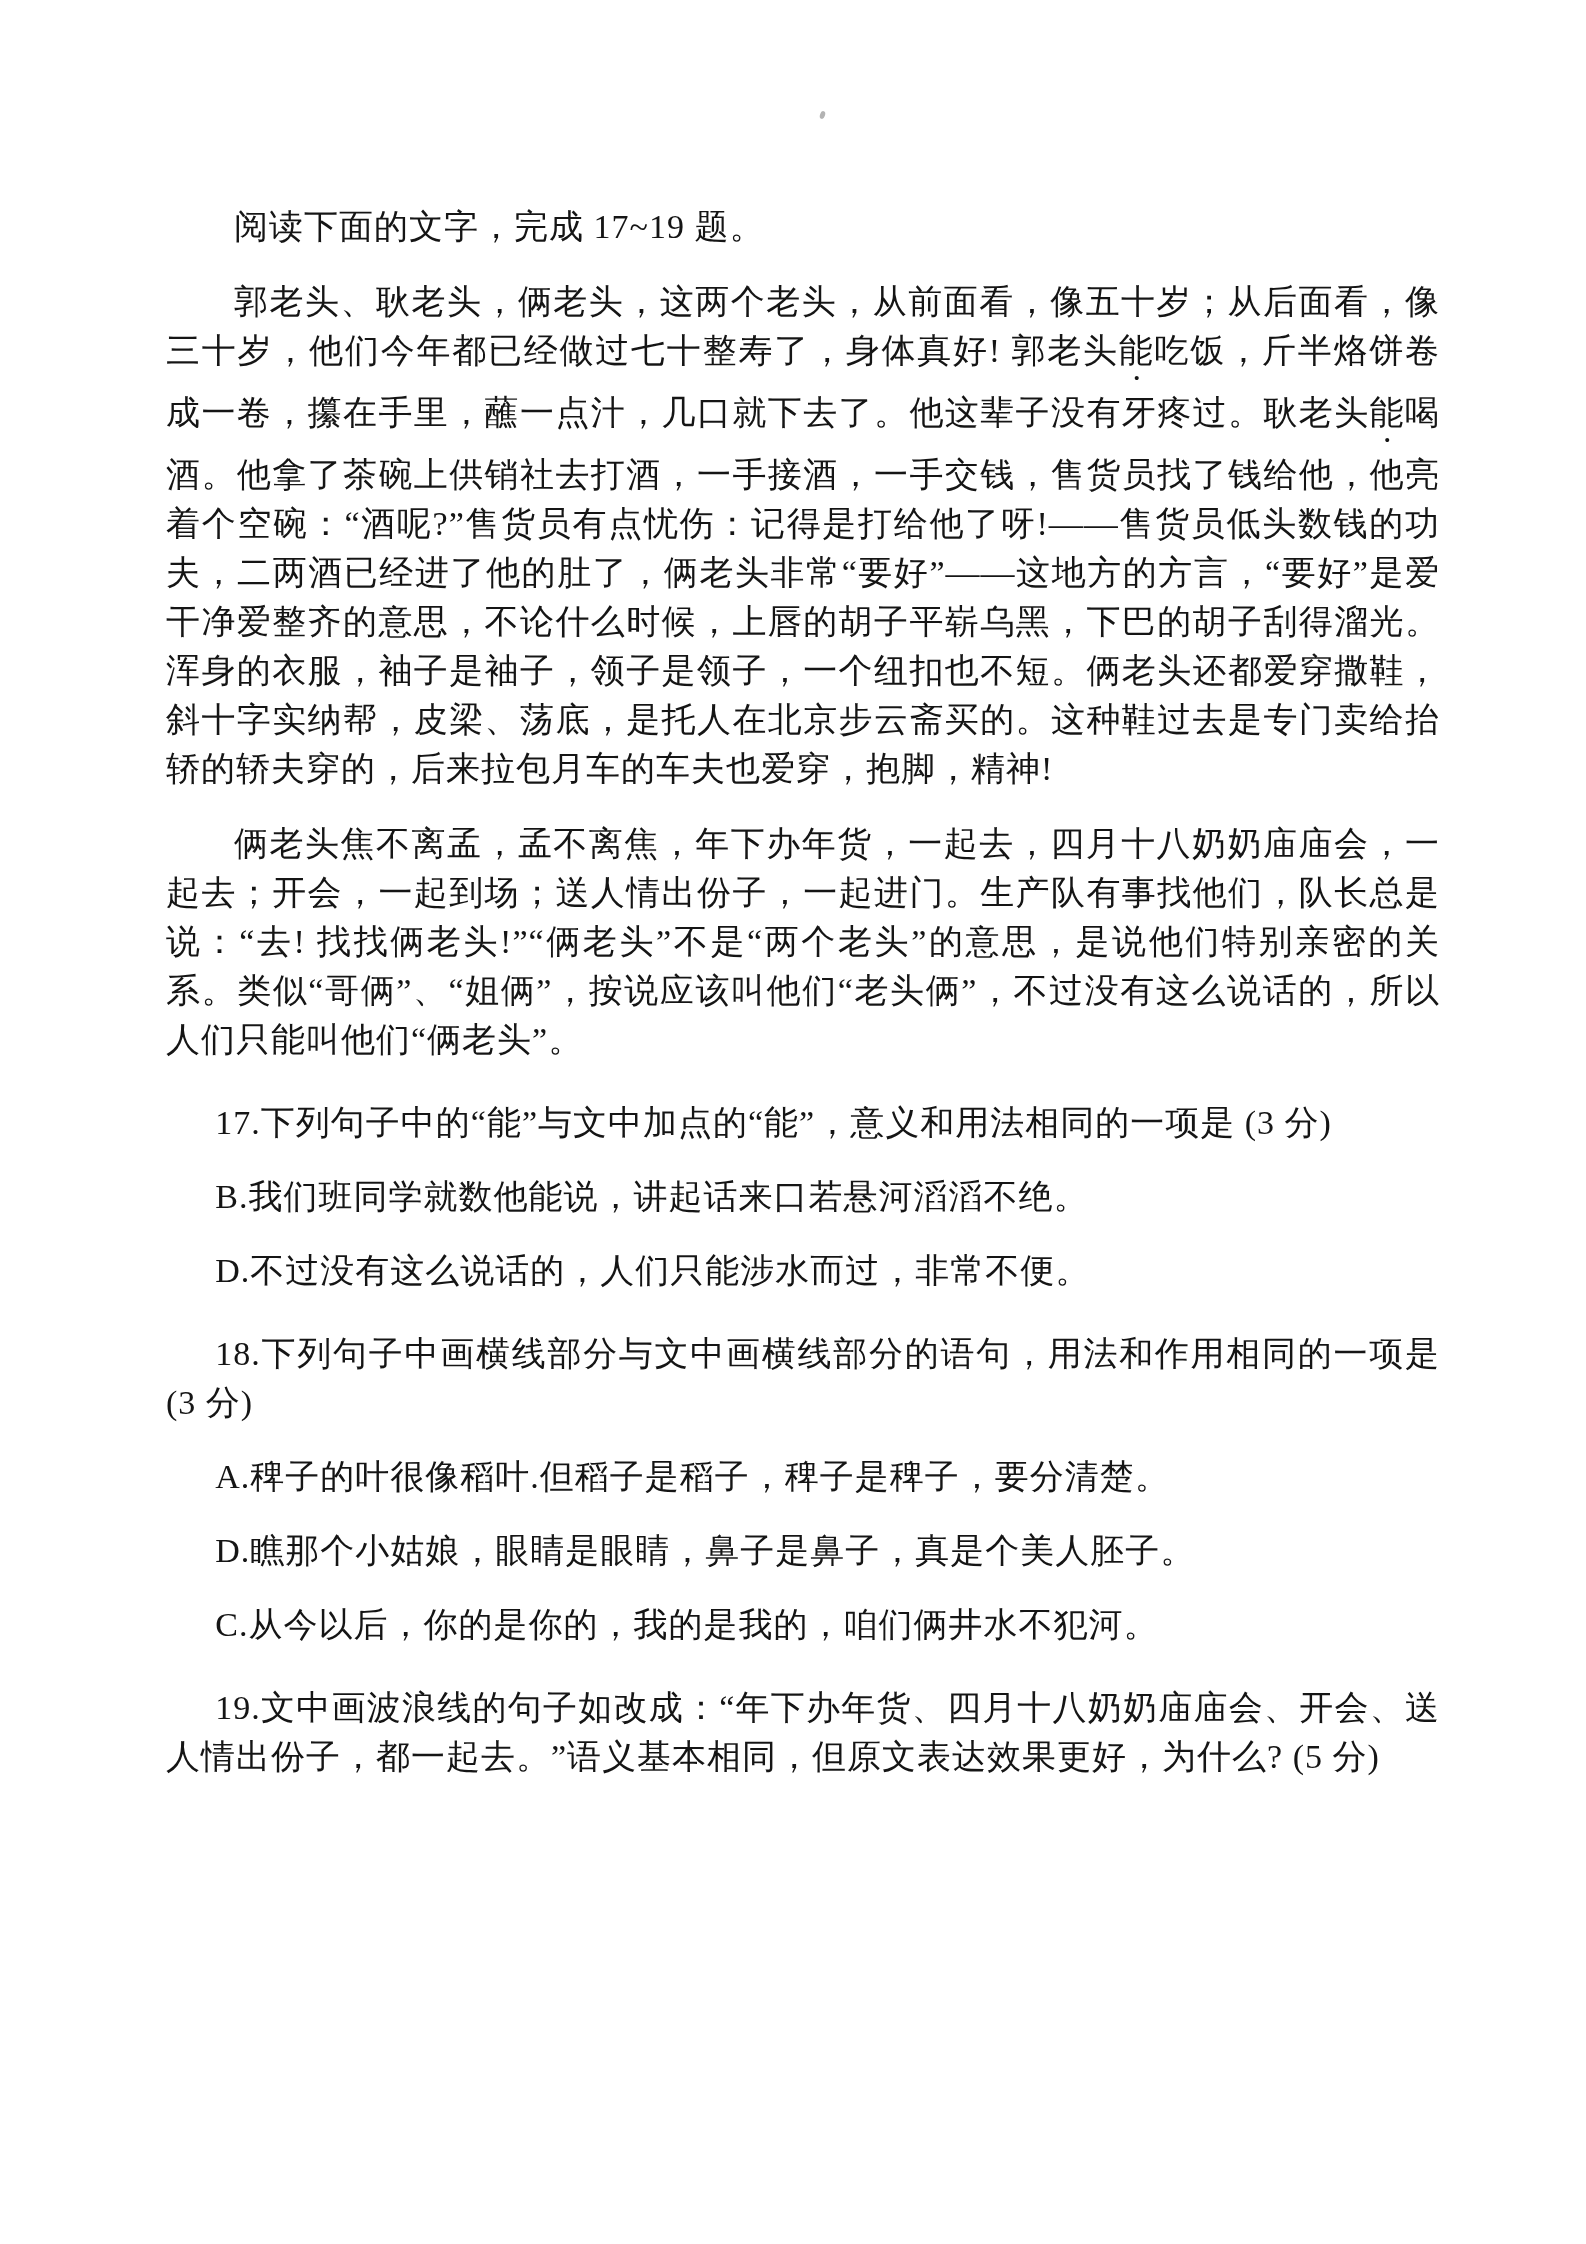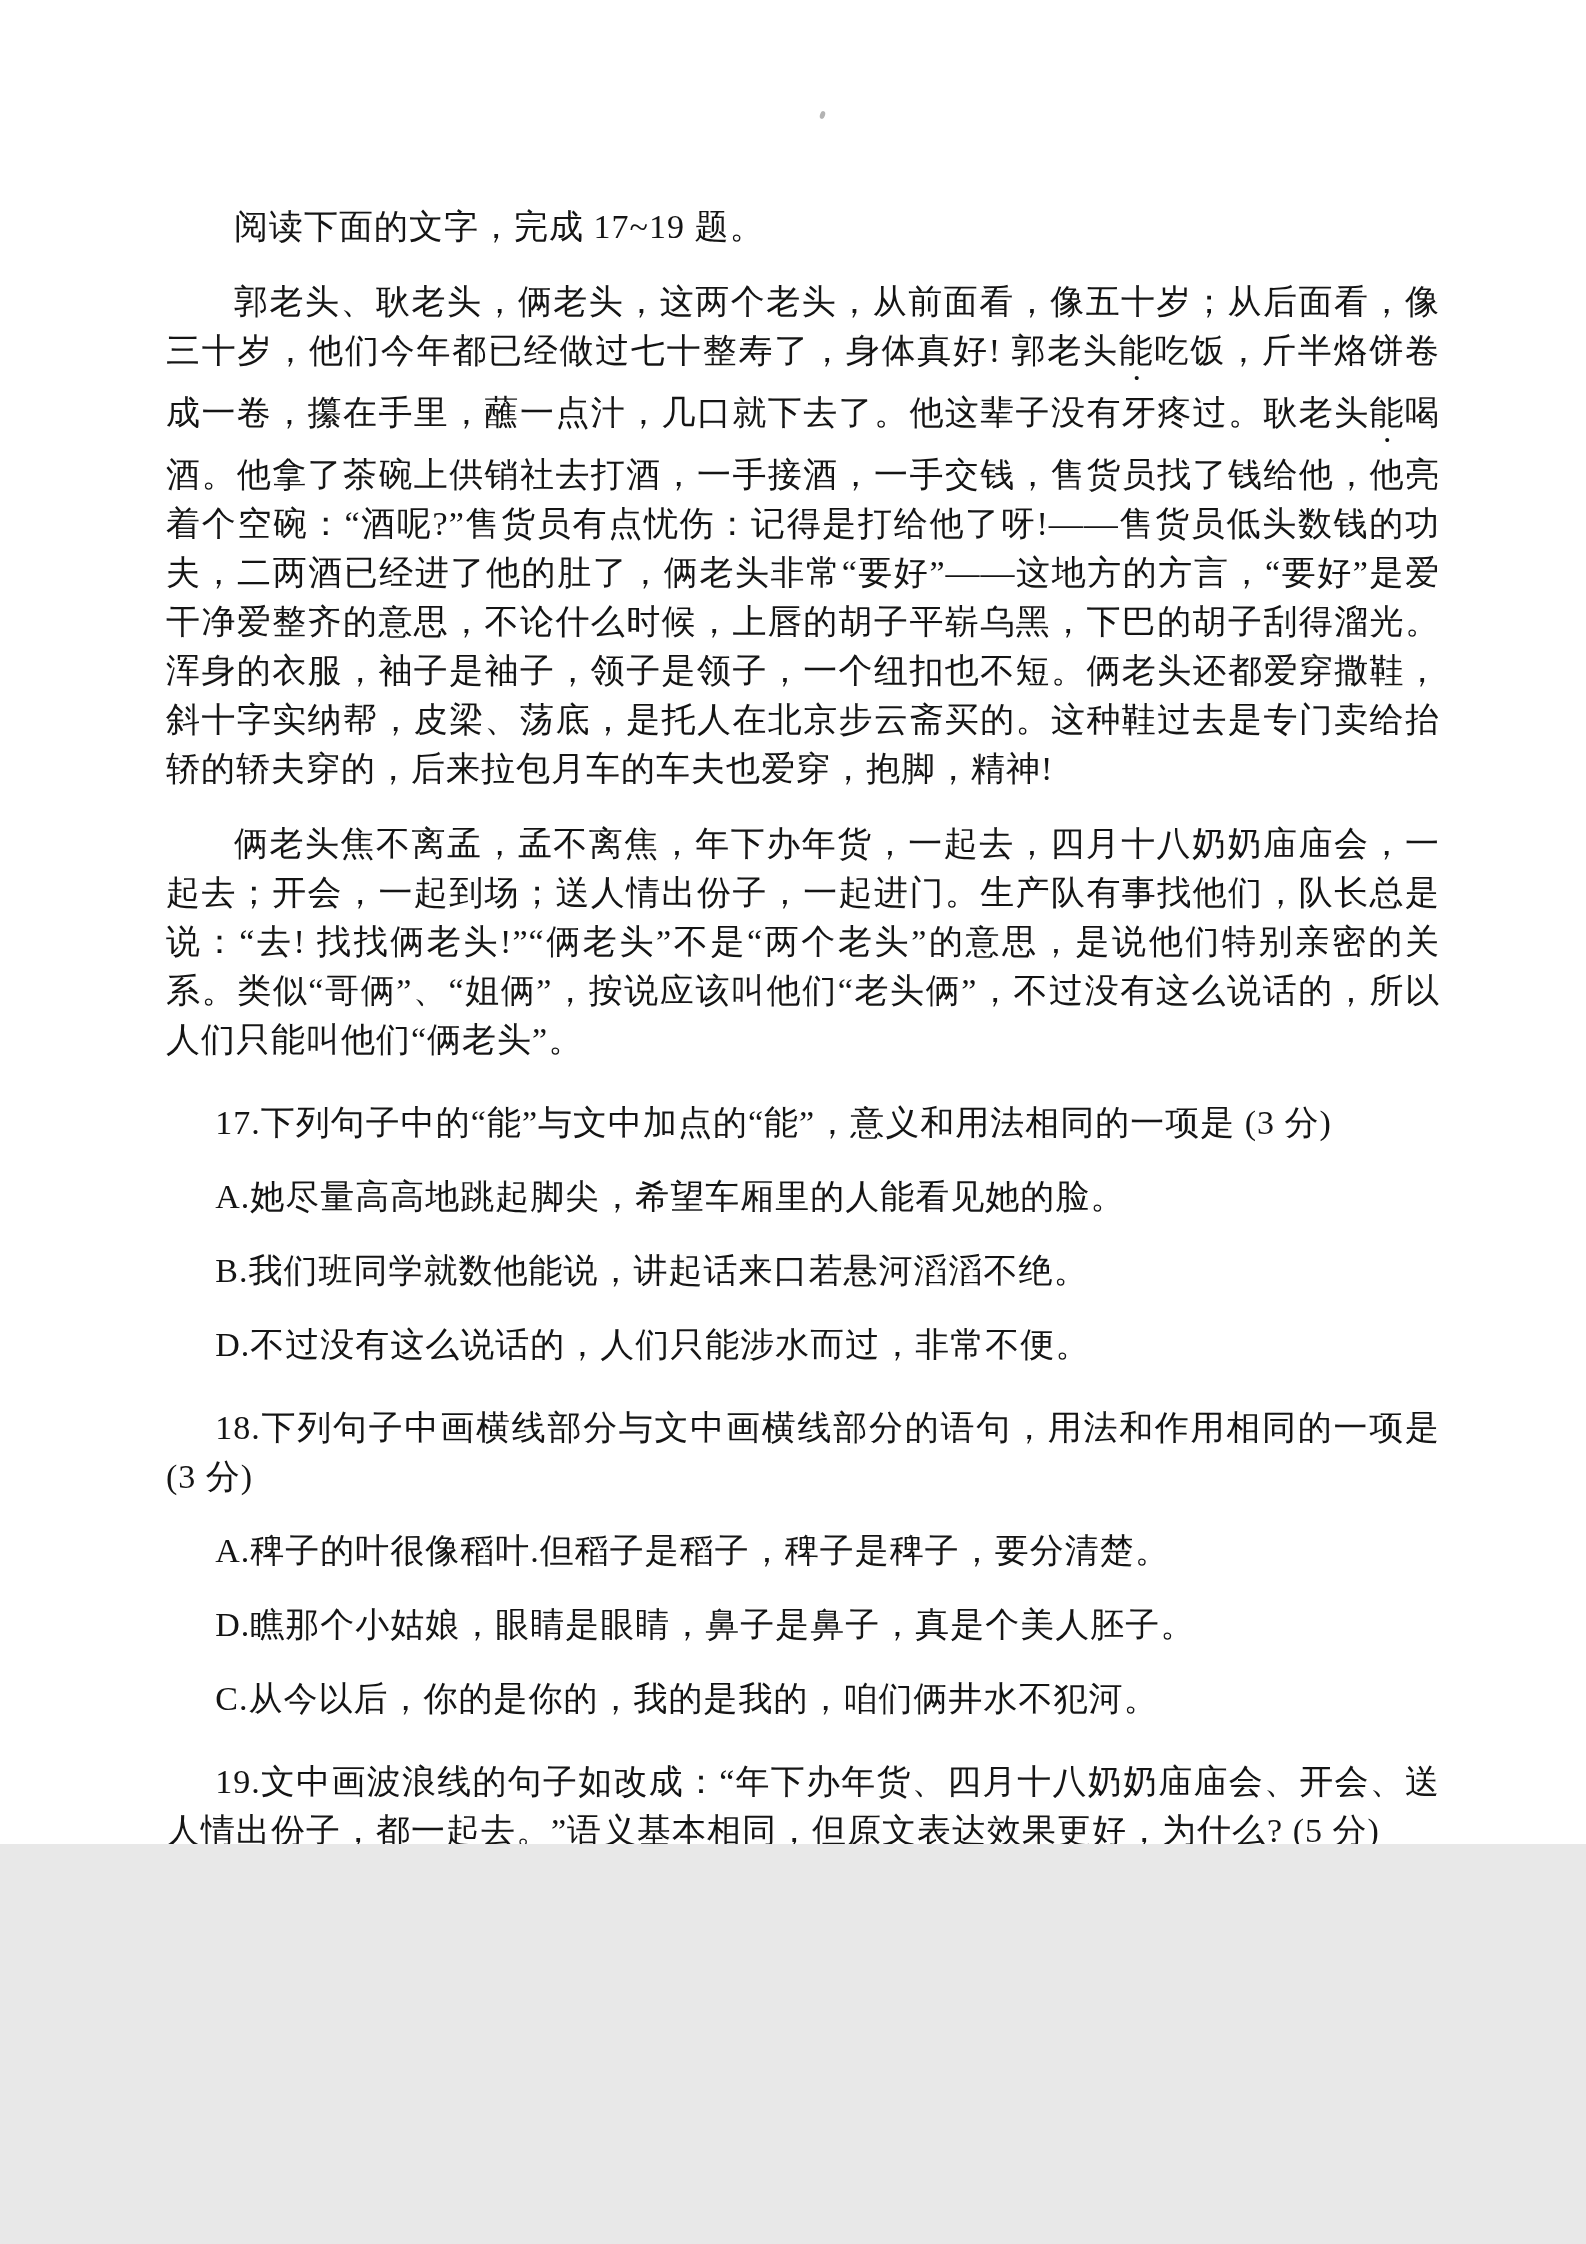--- a/index.html
+++ b/index.html
@@ -1,18 +1,18 @@
 <!DOCTYPE html>
 <html lang="zh"><head>
 <meta charset="utf-8">
 <style>
   html,body{margin:0;padding:0;background:#e8e8e8;}
   .page{
     position:relative;
-    width:1586px;height:1844px;
+    width:1586px;height:2244px;
     margin:0 auto;
     background:#ffffff;
     color:#151515;
     font-family:"Liberation Serif","DejaVu Serif",serif;
     box-sizing:border-box;
     padding:202px 146px 0 166px;
     overflow:hidden;
   }
   .para{
     font-size:34px;
@@ -57,21 +57,20 @@
   <span class="artifact"></span>
 
   <p class="para p-indent mb">阅读下面的文字，完成 17~19 题。</p>
 
   <p class="para p-indent mb"><span class="seg-plain">郭老头、耿老头，俩老头，这两个老头，从前面看，像五十岁；从后面看，像三十岁，他们今年都已经做过七十整寿了，身体真好! 郭老头</span><span class="seg-dot">能</span><span class="seg-plain">吃饭，斤半烙饼卷成一卷，攥在手里，蘸一点汁，几口就下去了。他这辈子没有牙疼过。耿老头</span><span class="seg-dot">能</span><span class="seg-plain">喝酒。他拿了茶碗上供销社去打酒，一手接酒，一手交钱，售货员找了钱给他，他亮着个空碗：“酒呢?”售货员有点忧伤：记得是打给他了呀!——售货员低头数钱的功夫，二两酒已经进了他的肚了，俩老头非常“要好”——这地方的方言，“要好”是爱干净爱整齐的意思，不论什么时候，上唇的胡子平崭乌黑，下巴的胡子刮得溜光。浑身的衣服，</span><span class="seg-underline">袖子是袖子，领子是领子</span><span class="seg-plain">，一个纽扣也不短。俩老头还都爱穿撒鞋，斜十字实纳帮，皮梁、荡底，是托人在北京步云斋买的。这种鞋过去是专门卖给抬轿的轿夫穿的，后来拉包月车的车夫也爱穿，抱脚，精神!</span></p>
 
   <p class="para p-indent mb"><span class="seg-plain">俩老头焦不离孟，孟不离焦，</span><span class="seg-underline">年下办年货，一起去，四月十八奶奶庙庙会，一起去；开会，一起到场；送人情出份子，一起进门。</span><span class="seg-plain">生产队有事找他们，队长总是说：“去! 找找俩老头!”“俩老头”不是“两个老头”的意思，是说他们特别亲密的关系。类似“哥俩”、“姐俩”，按说应该叫他们“老头俩”，不过没有这么说话的，所以人们只能叫他们“俩老头”。</span></p>
 
   <div class="qblock">
     <p class="para q-indent"><span class="seg-plain">17.下列句子中的“能”与文中加点的“能”，意义和用法相同的一项是 (3 分)</span></p>
-    <p class="para q-indent opt"><span class="seg-plain">A.她尽量高高地跳起脚尖，希望车厢里的人能看见她的脸。</span></p>
     <p class="para q-indent opt"><span class="seg-plain">B.我们班同学就数他能说，讲起话来口若悬河滔滔不绝。</span></p>
     <p class="para q-indent opt"><span class="seg-plain">D.不过没有这么说话的，人们只能涉水而过，非常不便。</span></p>
   </div>
 
   <div class="qblock">
     <p class="para q-indent"><span class="seg-plain">18.下列句子中画横线部分与文中画横线部分的语句，用法和作用相同的一项是 (3 分)</span></p>
     <p class="para q-indent opt"><span class="seg-plain">A.稗子的叶很像稻叶.但</span><span class="seg-underline">稻子是稻子，稗子是稗子</span><span class="seg-plain">，要分清楚。</span></p>
     <p class="para q-indent opt"><span class="seg-plain">D.瞧那个小姑娘，</span><span class="seg-underline">眼睛是眼睛，鼻子是鼻子</span><span class="seg-plain">，真是个美人胚子。</span></p>
     <p class="para q-indent opt"><span class="seg-plain">C.从今以后，</span><span class="seg-underline">你的是你的，我的是我的</span><span class="seg-plain">，咱们俩井水不犯河。</span></p>
   </div>

